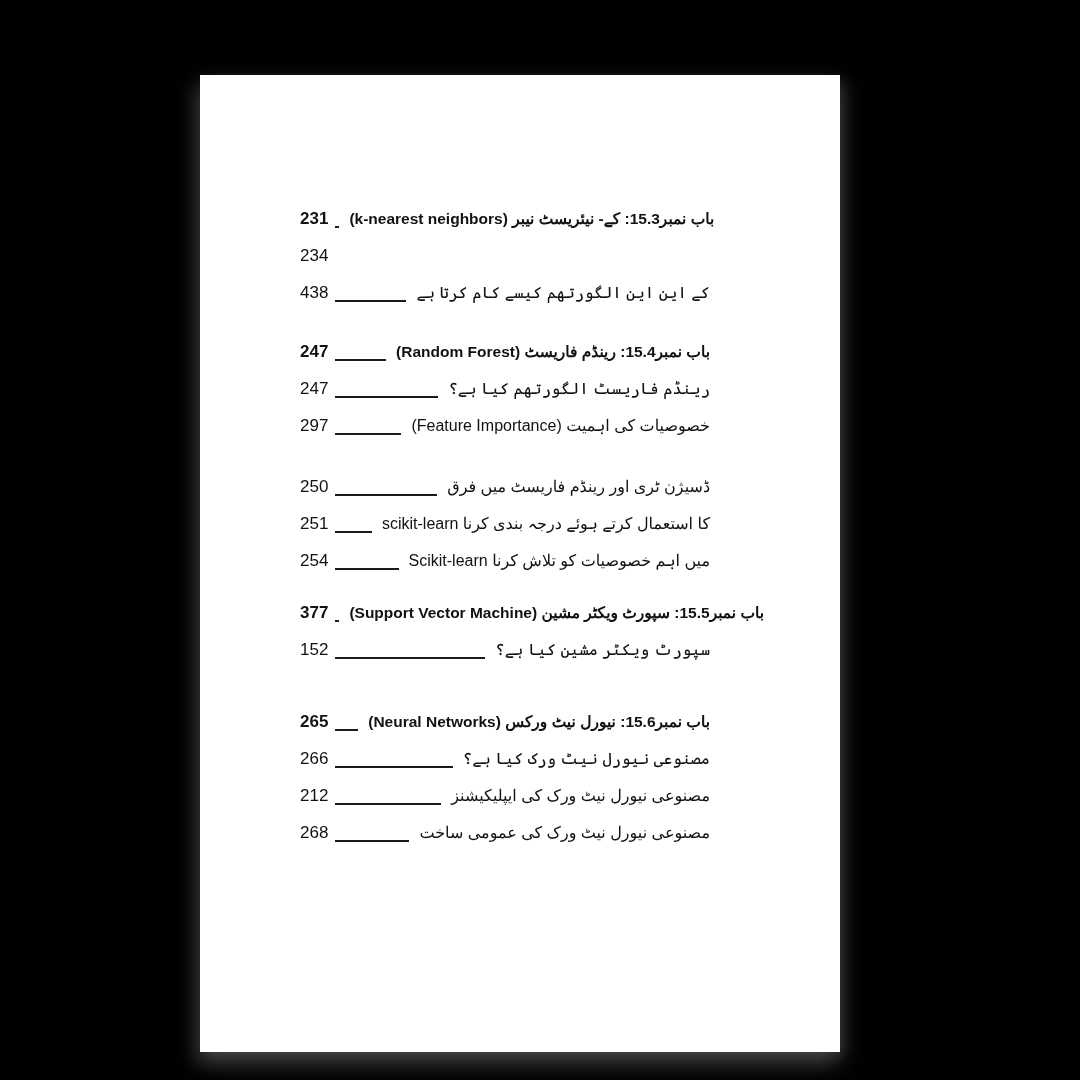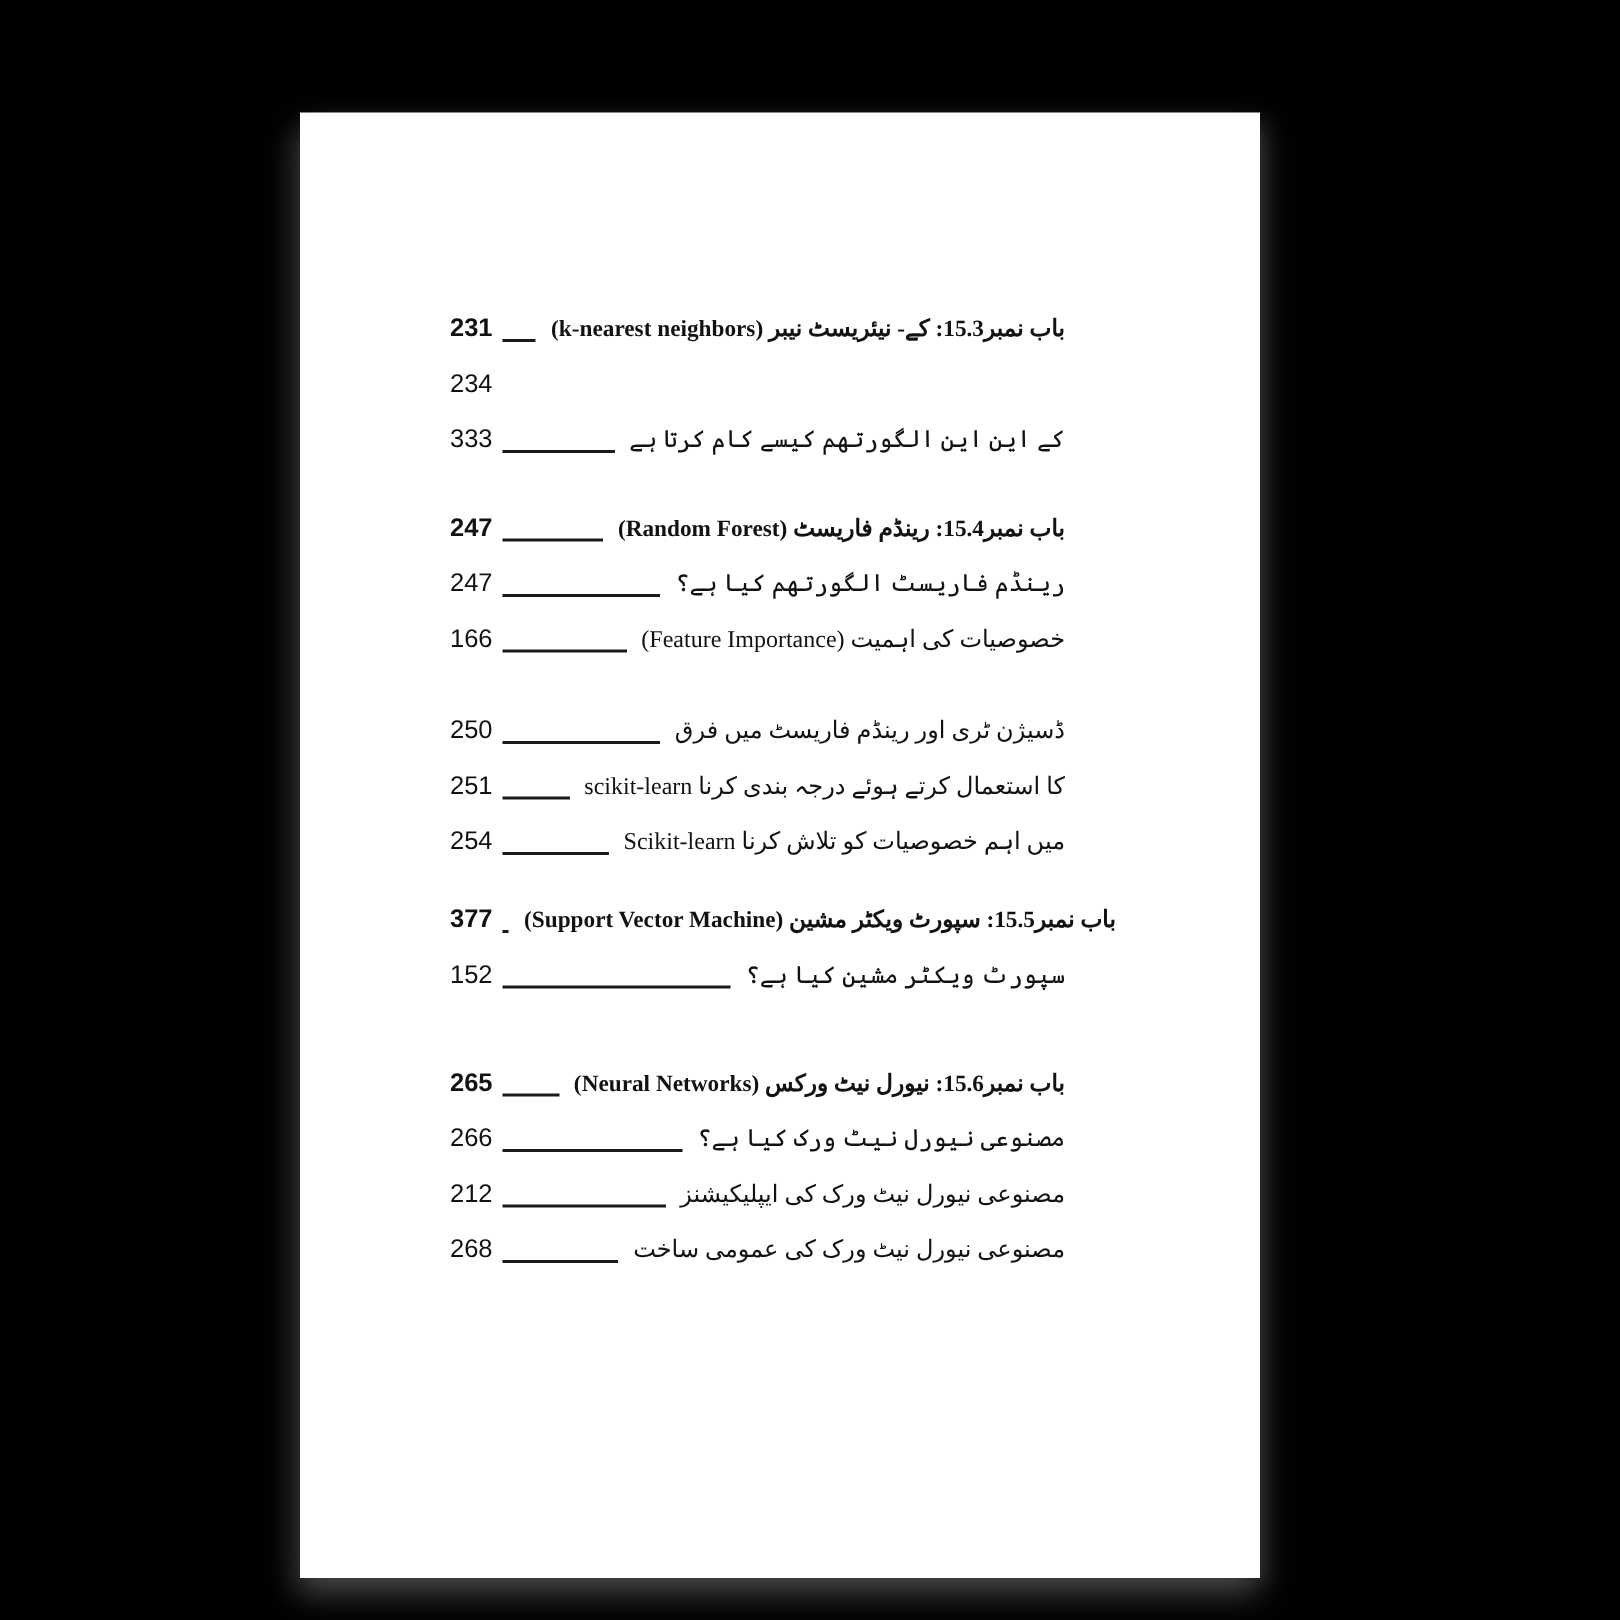--- a/index.html
+++ b/index.html
@@ -41,21 +41,21 @@
   .leader {
     flex:1 1 0; min-width:4px;
     align-self:flex-end;
     height:0;
     border-bottom:2px solid var(--line);
     margin:0 10px 9px 7px;
   }
   .leader.hidden { visibility:hidden; margin:0 2px 9px 2px; }
 
   .title {
-    font-family:Liberation Serif, serif;
+    font-family:Liberation Sans, sans-serif;
     font-size:16px; color:var(--ink);
     direction:rtl; unicode-bidi:isolate;
     text-align:right;
     flex:0 0 auto;
   }
 
   .row.bold .num { font-weight:bold; }
   .row.bold .title { font-weight:bold; font-size:15.5px; }
 
   .row.compact .title { font-size:12.5px; }
@@ -70,38 +70,38 @@
           <div class="row bold">
     <span class="num">231</span>
     <span class="leader"></span>
     <span class="title" dir="rtl">باب نمبر15.3: کے- نیئریسٹ نیبر (k-nearest neighbors)</span>
   </div>
           <div class="row compact">
     <span class="num">234</span>
     <span class="leader hidden"></span>
   </div>
           <div class="row">
-    <span class="num">333</span>
+    <span class="num">438</span>
     <span class="leader"></span>
     <span class="title" dir="rtl">کے این این الگورتھم کیسے کام کرتا ہے</span>
   </div>
         </div>
         <div class="section">
           <div class="row bold">
     <span class="num">247</span>
     <span class="leader"></span>
     <span class="title" dir="rtl">باب نمبر15.4: رینڈم فاریسٹ (Random Forest)</span>
   </div>
           <div class="row">
     <span class="num">247</span>
     <span class="leader"></span>
     <span class="title" dir="rtl">رینڈم فاریسٹ الگورتھم کیا ہے؟</span>
   </div>
           <div class="row">
-    <span class="num">166</span>
+    <span class="num">297</span>
     <span class="leader"></span>
     <span class="title" dir="rtl">خصوصیات کی اہمیت (Feature Importance)</span>
   </div>
         </div>
         <div class="section">
           <div class="row">
     <span class="num">250</span>
     <span class="leader"></span>
     <span class="title" dir="rtl">ڈسیژن ٹری اور رینڈم فاریسٹ میں فرق</span>
   </div>

